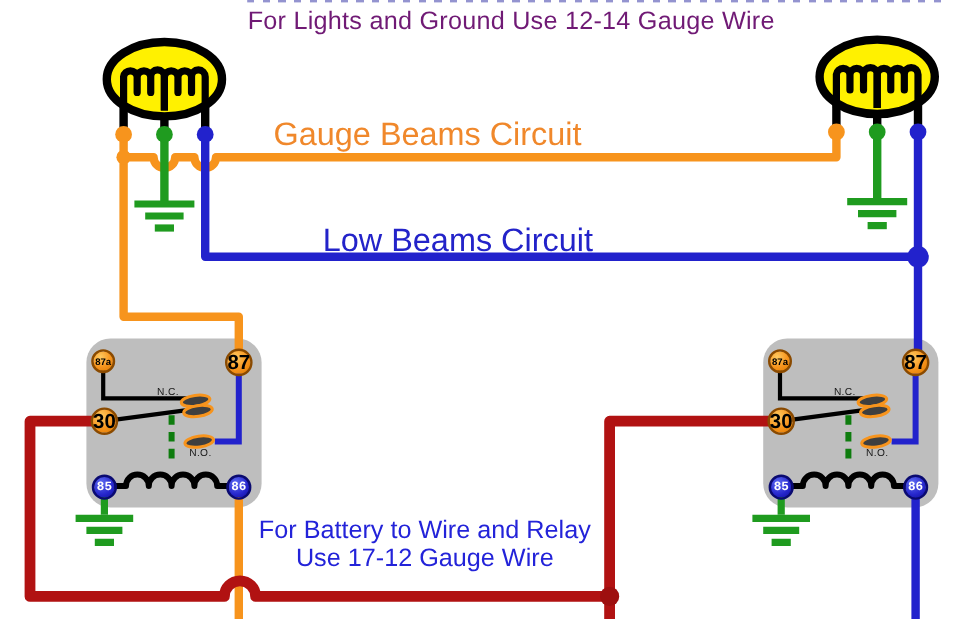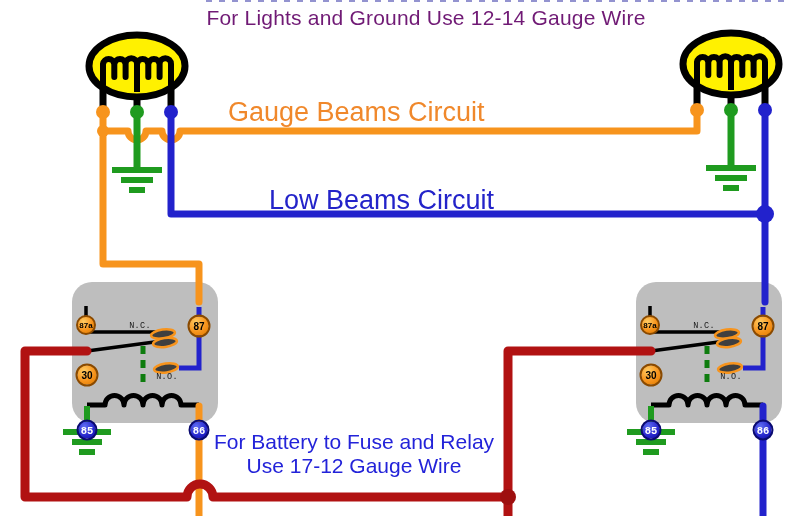--- a/index.html
+++ b/index.html
@@ -15,36 +15,36 @@
   }
   .hb-label{left:228px;top:97px;font-size:27px;color:#F0882B;}
   .lb-label{left:228px;top:185px;font-size:27px;color:#2323C9;margin-left:41px;}
   .battery-note{
     left:354px;top:430px;transform:translateX(-50%);
     font-size:21px;color:#2323D9;text-align:center;line-height:24px;
   }
   .term{
     position:absolute;transform:translate(-50%,-50%);
     border-radius:50%;display:flex;align-items:center;justify-content:center;
-    font-weight:bold;color:#000;box-sizing:border-box;margin-top:24px;
+    font-weight:bold;color:#000;box-sizing:border-box;
   }
   .term.orange{
     background:radial-gradient(circle at 35% 28%, #FFCB62, #F7941D 55%, #E07C00 95%);
     border:2px solid #8A4A00;
   }
   .term.blue{
     background:radial-gradient(circle at 35% 28%, #5E6CF2, #2626CC 60%, #1111A0 95%);
     border:2px solid #0A0A70;color:#fff;
   }
   .t-small{width:20px;height:20px;font-size:8px;}
-  .t-med{width:23px;height:23px;font-size:10px;}
+  .t-med{width:23px;height:23px;font-size:17px;}
   .t-blue{width:21px;height:21px;font-size:10.5px;font-family:Liberation Mono, monospace;}
   .contact-label{
     position:absolute;transform:translate(-50%,-50%);
-    font-size:8.5px;color:#1A1A1A;letter-spacing:.3px;font-family:Liberation Mono, monospace;
+    font-size:8.5px;color:#1A1A1A;letter-spacing:.3px;
   }
   .crop-artifact{
     position:absolute;left:206px;top:0;width:584px;height:2px;opacity:.5;
     background:repeating-linear-gradient(90deg,#2828A0 0 6px,transparent 6px 13px);
   }
 </style>
 </head>
 <body>
 
 <div class="canvas">
@@ -118,21 +118,21 @@
     <circle cx="765" cy="214" r="9" fill="#2222CC"></circle>
     <circle cx="508" cy="497" r="8" fill="#9E0F0F"></circle>
   </svg>
 
   <div class="crop-artifact"></div>
 
   <div class="label top-note">For Lights and Ground Use 12-14 Gauge Wire</div>
   <div class="label hb-label">Gauge Beams Circuit</div>
   <div class="label lb-label">Low Beams Circuit</div>
   <div class="label battery-note">
-    <div>For Battery to Fuse and Relay</div>
+    <div>For Battery to Wire and Relay</div>
     <div>Use 17-12 Gauge Wire</div>
   </div>
 
   <div class="term orange t-small" style="left:86px;top:301px;">87a</div>
   <div class="term orange t-med" style="left:199px;top:302px;">87</div>
   <div class="term orange t-med" style="left:87px;top:351px;">30</div>
   <div class="term blue t-blue" style="left:87px;top:406px;">85</div>
   <div class="term blue t-blue" style="left:199px;top:406px;">86</div>
   <div class="contact-label" style="left:140px;top:326px;">N.C.</div>
   <div class="contact-label" style="left:167px;top:377px;">N.O.</div>

